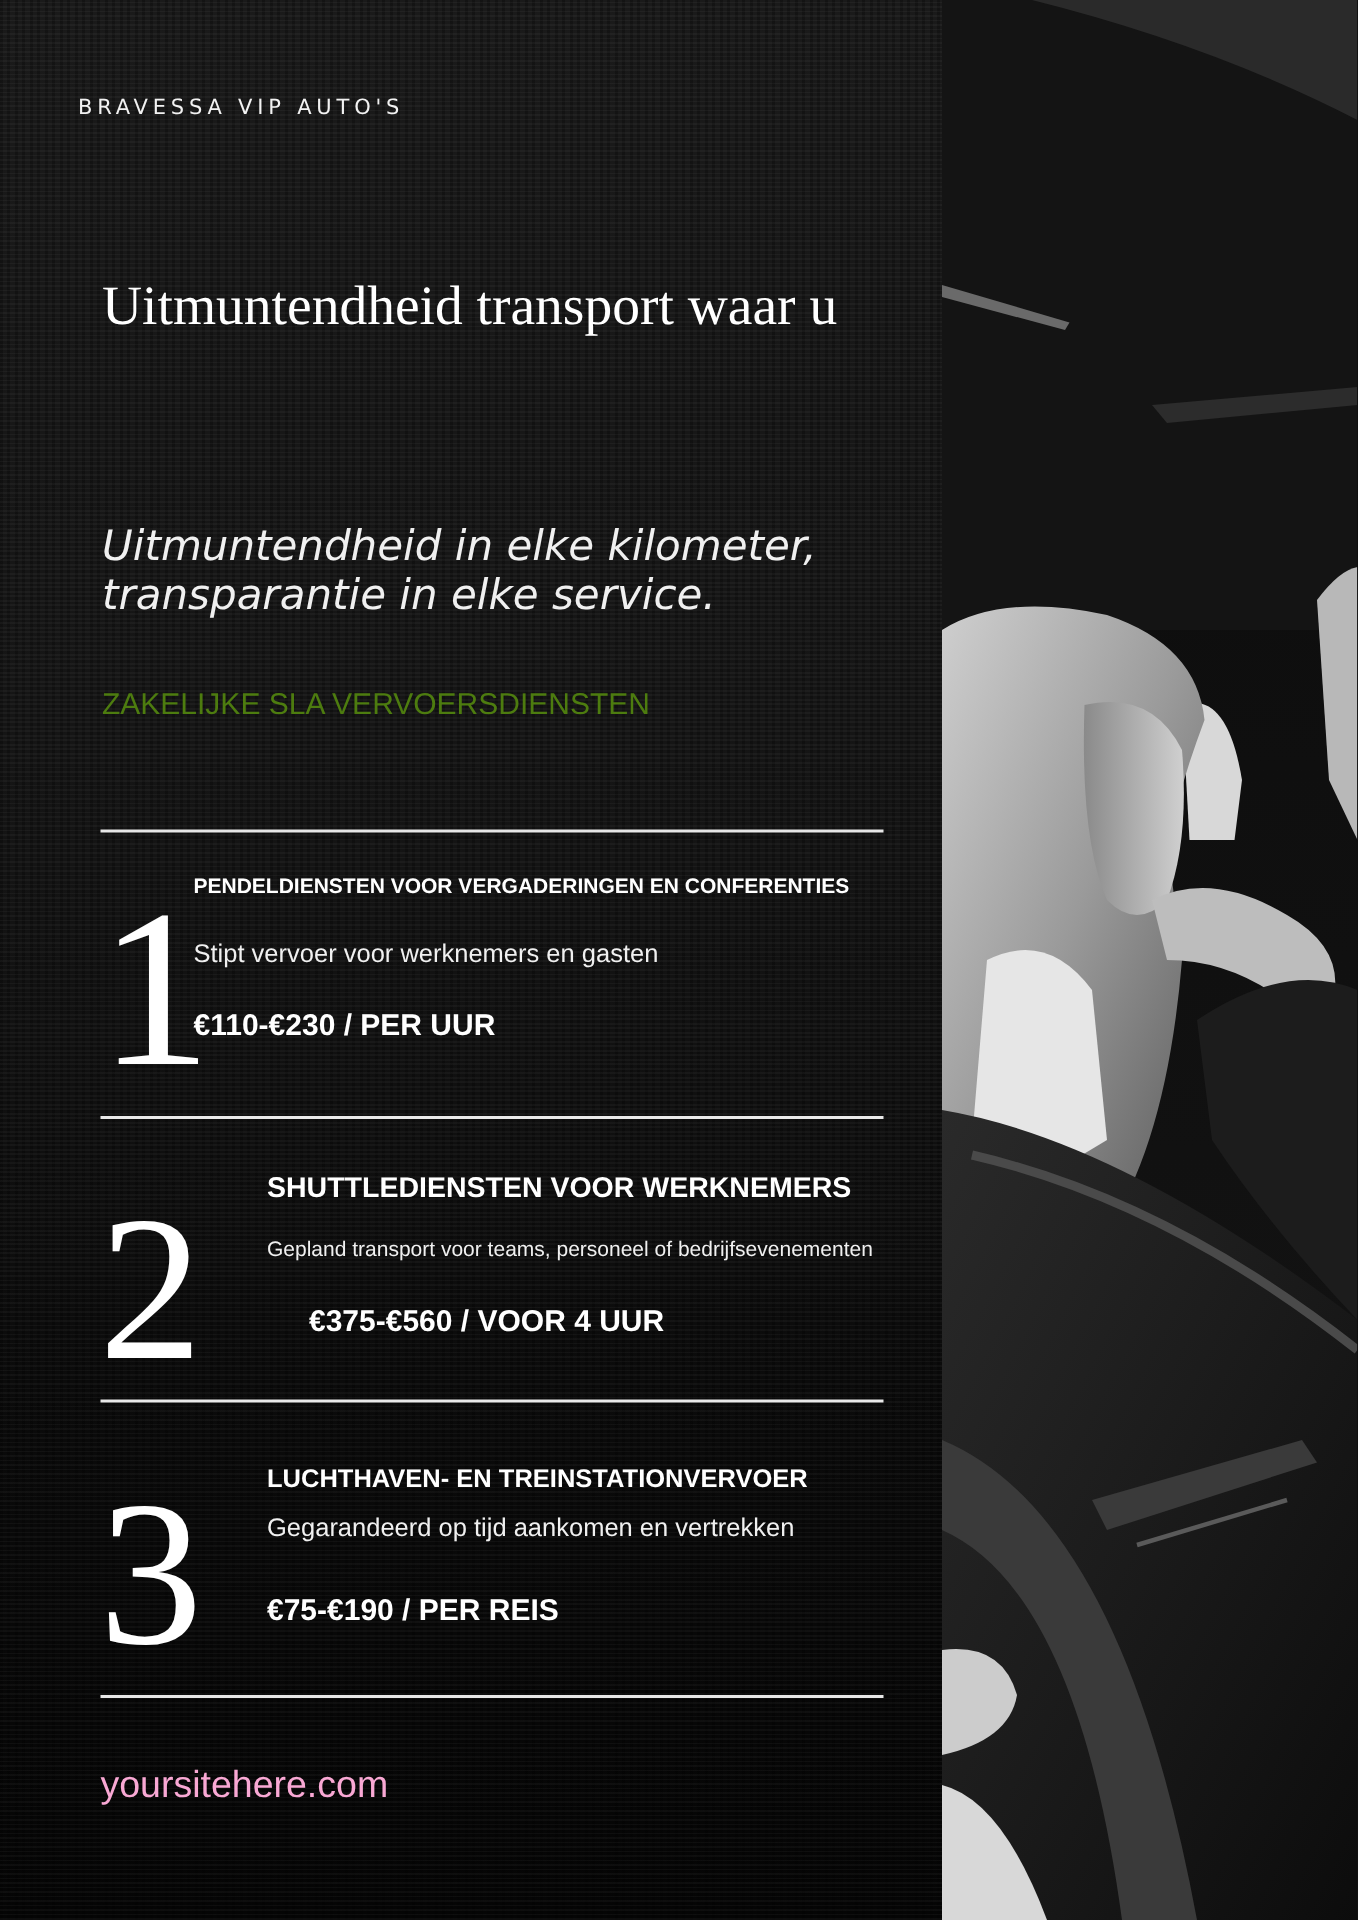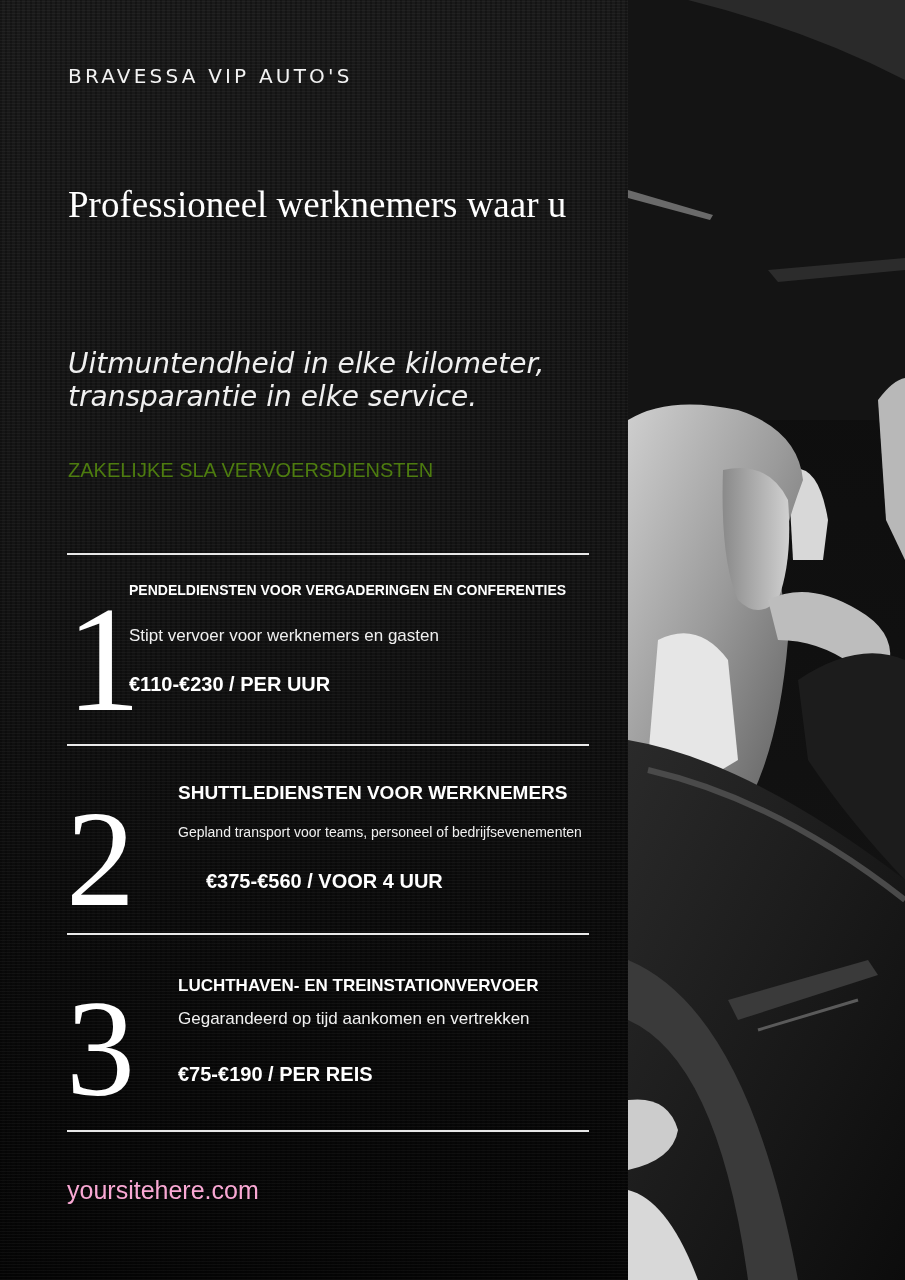--- a/index.html
+++ b/index.html
@@ -16,22 +16,22 @@
       repeating-linear-gradient(0deg, rgba(255,255,255,0.035) 0px, rgba(255,255,255,0.035) 1px, transparent 1px, transparent 3px),
       repeating-linear-gradient(90deg, rgba(0,0,0,0.25) 0px, rgba(0,0,0,0.25) 2px, transparent 2px, transparent 5px),
       linear-gradient(180deg, #1a1a1a 0%, #141414 45%, #0a0a0a 75%, #050505 100%);
   }
   .photo {
     position: absolute; left: 628px; top: 0; width: 277px; height: 1280px;
     overflow: hidden;
     background: linear-gradient(180deg, #1b1b1b 0%, #0e0e0e 30%, #151515 100%);
   }
   .brand {
-    position: absolute; left: 68px; top: 64px;
-    font-size: 20px; letter-spacing: 3.2px; color: #f2f2f2;
+    position: absolute; left: 52px; top: 64px;
+    font-size: 14px; letter-spacing: 3.2px; color: #f2f2f2;
     font-family: "DejaVu Sans", sans-serif; font-weight: normal;
   }
   .headline {
     position: absolute; left: 68px; top: 184px; width: 540px;
     font-family: "Liberation Serif", serif;
     font-size: 37px; line-height: 41px; color: #ffffff; font-weight: normal;
   }
   .headline .l2 { display: block; padding-left: 8px; }
   .tagline {
     position: absolute; left: 68px; top: 347px; width: 540px;
@@ -117,21 +117,21 @@
 
     <path d="M0,960 Q120,1010 170,1280 L120,1280 Q90,1060 0,1020 Z" fill="#3a3a3a"></path>
     <path d="M0,1100 Q40,1095 50,1130 Q45,1160 0,1170 Z" fill="#cccccc"></path>
     <path d="M0,1190 Q40,1200 70,1280 L0,1280 Z" fill="#d8d8d8"></path>
   </svg>
 </div>
 
 <div class="brand">BRAVESSA VIP AUTO'S</div>
 
 <h1 class="headline" style="margin:0;">
-  <span>Professioneel werknemers waar u</span>
+  <span>Uitmuntendheid transport waar u</span>
 </h1>
 
 <div class="tagline">Uitmuntendheid in elke kilometer, transparantie in elke service.</div>
 
 <h2 class="section-title" style="margin:0;">ZAKELIJKE SLA VERVOERSDIENSTEN</h2>
 
 <div class="rule" style="top:553px;"></div>
 
 <div class="num" style="left:66px; top:584px; font-size:150px;">1</div>
 <div class="svc-title" style="left:129px; top:577px; width:460px;">PENDELDIENSTEN VOOR VERGADERINGEN EN CONFERENTIES</div>

